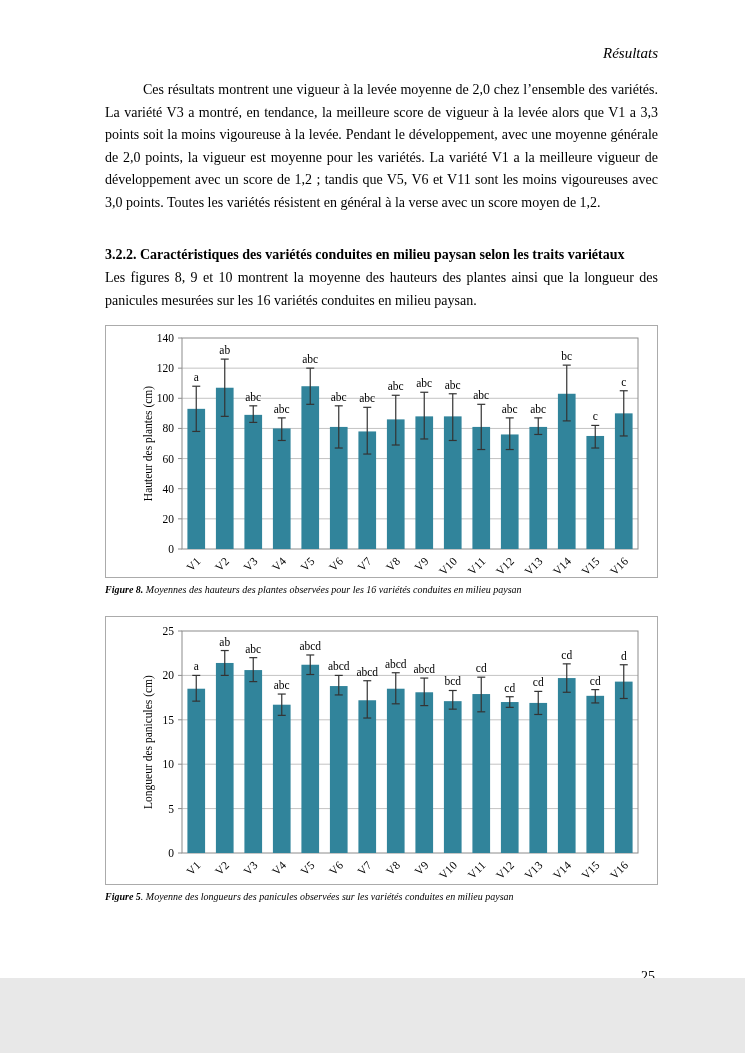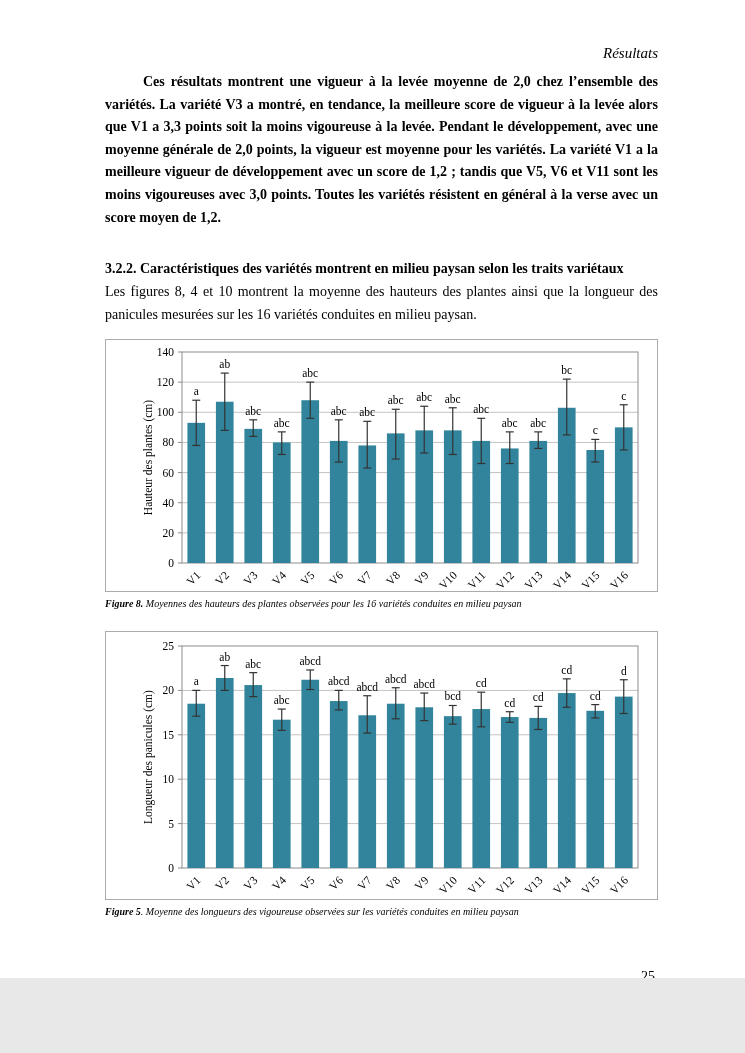--- a/index.html
+++ b/index.html
@@ -19,21 +19,21 @@
     font-style:italic;
     font-size:15px;
     line-height:18px;
   }
   p.body{
     font-size:14px;
     line-height:22.6px;
     text-align:justify;
     margin:0;
   }
-  p.first-para{margin-top:9px;text-indent:38px;font-weight:bold;}
+  p.first-para{margin-top:17px;text-indent:38px;}
   h3.section-heading{
     font-size:14px;
     font-weight:bold;
     line-height:23px;
     margin:28px 0 0 0;
     text-align:left;
   }
   p.intro-para{line-height:23px;}
   .figure-box{
     margin-top:13px;
@@ -61,23 +61,23 @@
 </style>
 </head>
 <body>
 
 <div class="page">
 
   <div class="running-header">Résultats</div>
 
   <p class="body first-para">Ces résultats montrent une vigueur à la levée moyenne de 2,0 chez l’ensemble des variétés. La variété V3 a montré, en tendance, la meilleure score de vigueur à la levée alors que V1 a 3,3 points soit la moins vigoureuse à la levée. Pendant le développement, avec une moyenne générale de 2,0 points, la vigueur est moyenne pour les variétés. La variété V1 a la meilleure vigueur de développement avec un score de 1,2 ; tandis que V5, V6 et V11 sont les moins vigoureuses avec 3,0 points. Toutes les variétés résistent en général à la verse avec un score moyen de 1,2.</p>
 
-  <h3 class="section-heading">3.2.2. Caractéristiques des variétés montrent en milieu paysan selon les traits variétaux</h3>
-
-  <p class="body intro-para">Les figures 8, 4 et 10 montrent la moyenne des hauteurs des plantes ainsi que la longueur des panicules mesurées sur les 16 variétés conduites en milieu paysan.</p>
+  <h3 class="section-heading">3.2.2. Caractéristiques des variétés conduites en milieu paysan selon les traits variétaux</h3>
+
+  <p class="body intro-para">Les figures 8, 9 et 10 montrent la moyenne des hauteurs des plantes ainsi que la longueur des panicules mesurées sur les 16 variétés conduites en milieu paysan.</p>
 
   <div class="figure-box">
     <svg xmlns="http://www.w3.org/2000/svg" viewBox="0 0 551 251" width="551" height="251">
         <line x1="72" y1="223" x2="76" y2="223" stroke="#8C8C8C" stroke-width="1"></line>
         <text x="68" y="227" text-anchor="end" style="font-family:&quot;Liberation Serif&quot;,serif;font-size:11.5px;fill:#000;">0</text>
         <line x1="76" y1="192.85714285714286" x2="532" y2="192.85714285714286" stroke="#C3C3C3" stroke-width="1"></line>
         <line x1="72" y1="192.85714285714286" x2="76" y2="192.85714285714286" stroke="#8C8C8C" stroke-width="1"></line>
         <text x="68" y="196.85714285714286" text-anchor="end" style="font-family:&quot;Liberation Serif&quot;,serif;font-size:11.5px;fill:#000;">20</text>
         <line x1="76" y1="162.71428571428572" x2="532" y2="162.71428571428572" stroke="#C3C3C3" stroke-width="1"></line>
         <line x1="72" y1="162.71428571428572" x2="76" y2="162.71428571428572" stroke="#8C8C8C" stroke-width="1"></line>
@@ -311,17 +311,17 @@
         <rect x="508.915" y="64.61599999999999" width="17.669999999999998" height="171.38400000000001" fill="#31849B"></rect>
         <line x1="517.75" y1="81.488" x2="517.75" y2="47.744" stroke="#333333" stroke-width="1.2"></line>
         <line x1="513.75" y1="81.488" x2="521.75" y2="81.488" stroke="#333333" stroke-width="1.2"></line>
         <line x1="513.75" y1="47.744" x2="521.75" y2="47.744" stroke="#333333" stroke-width="1.2"></line>
         <text x="517.75" y="42.744" text-anchor="middle" style="font-family:&quot;Liberation Serif&quot;,serif;font-size:11.5px;fill:#000;">d</text>
         <text text-anchor="end" style="font-family:&quot;Liberation Serif&quot;,serif;font-size:11.5px;fill:#000;" transform="translate(522.75,249) rotate(-45)">V16</text>
         <text text-anchor="middle" style="font-family:&quot;Liberation Serif&quot;,serif;font-size:11.5px;fill:#000;" transform="translate(46,125) rotate(-90)">Longueur des panicules (cm)</text>
       </svg>
   </div>
 
-  <p class="caption"><span class="cap-label">Figure 5</span><span>. Moyenne des longueurs des vigoureuse observées sur les variétés conduites en milieu paysan</span></p>
+  <p class="caption"><span class="cap-label">Figure 5</span><span>. Moyenne des longueurs des panicules observées sur les variétés conduites en milieu paysan</span></p>
 
   <div class="page-number">25</div>
 
 </div>
 
 </body></html>

